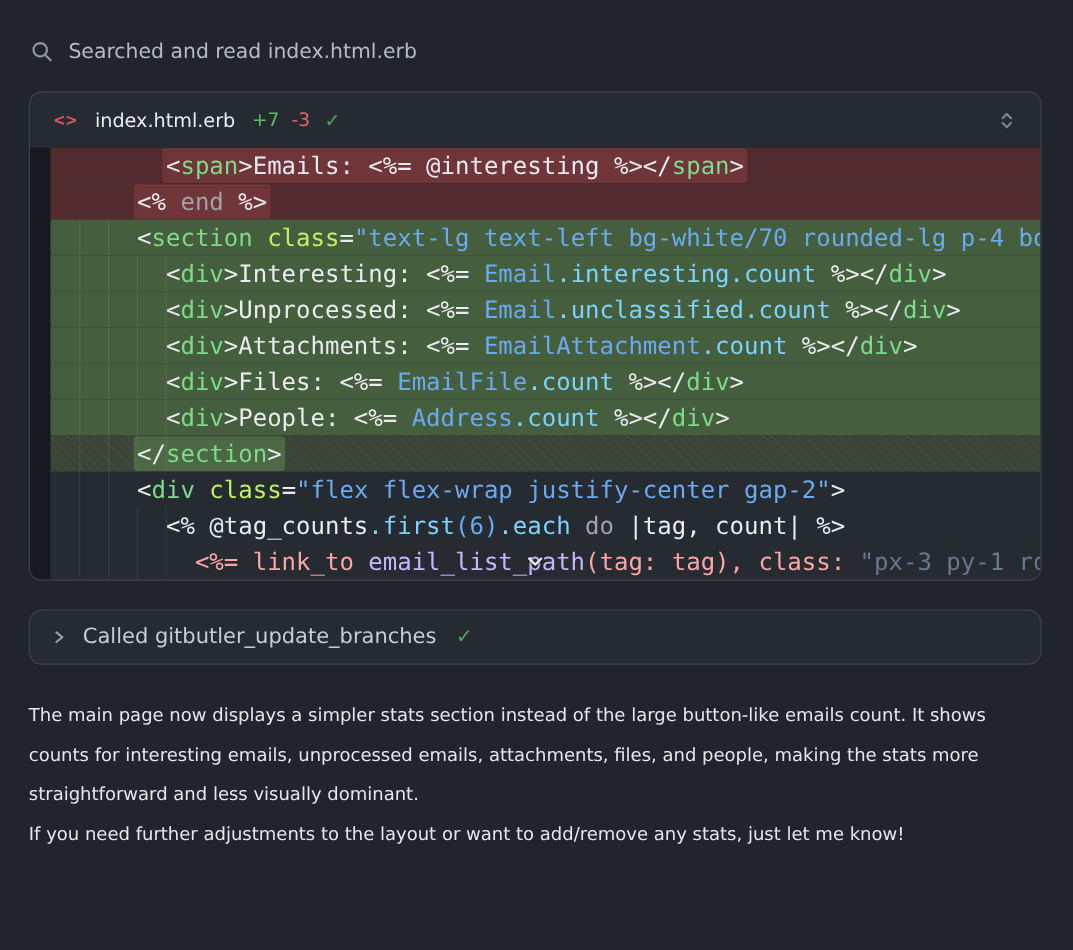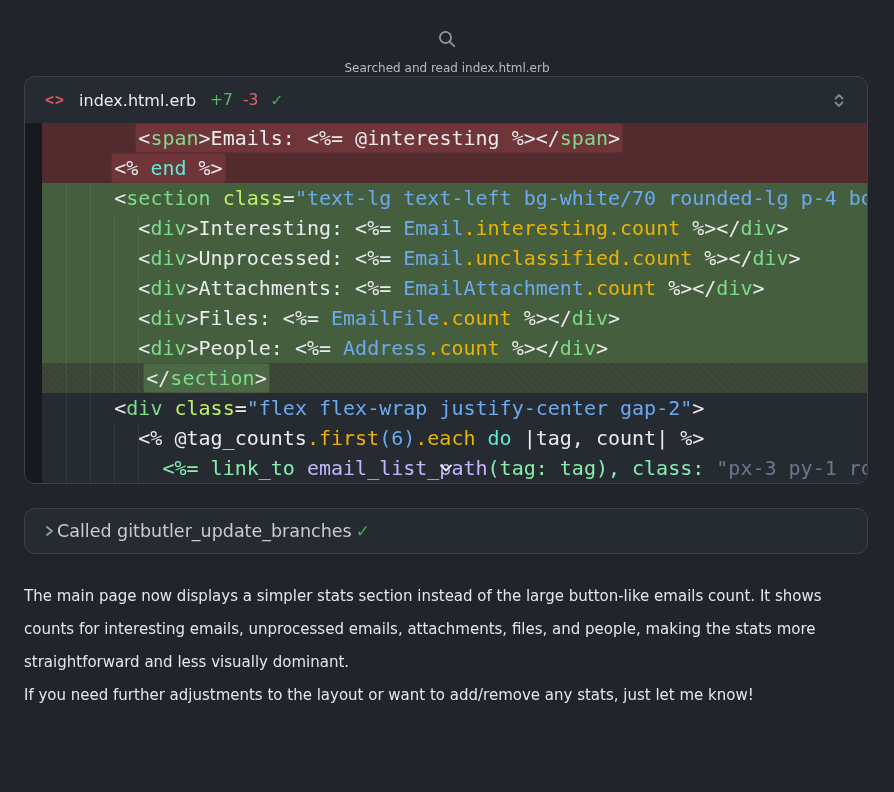--- a/index.html
+++ b/index.html
@@ -8,21 +8,21 @@
     width:894px; height:792px; overflow:hidden;
     background:#21252b;
     font-family:"DejaVu Sans", sans-serif;
     color:#e4e7ea;
   }
 
   
   .tool-summary {
     display:flex; align-items:center; gap:12px;
     margin:30px 26px 0 26px; height:26px;
-    color:#b6bbc2; font-size:12px;flex-direction:column;
+    color:#b6bbc2; font-size:17px;
   }
   .tool-summary svg { flex:0 0 auto; }
 
   
   .diff-card {
     margin:20px 26px 0 24px; width:844px; height:408px;
     background:#262b32; border:1px solid #3c434c; border-radius:11px;
     overflow:hidden; position:relative;
   }
   .diff-header {
@@ -47,53 +47,52 @@
   }
   .gutter { position:absolute; left:0; top:0; bottom:0; width:17px; background:#161a1f; z-index:2; }
   .code-lines { position:absolute; left:17px; right:0; top:0; }
   .row { height:30px; line-height:30px; white-space:pre; }
   .row.del { background:#522b2e; }
   .row.del .box { background:#6f3538; box-shadow:0 0 0 2.5px #6f3538; border-radius:1px; }
   .row.add { background:#455f3e; }
   .row.dim {
     background:#3b4537;
     background-image:repeating-linear-gradient(45deg, rgba(255,255,255,0.025) 0 1.5px, transparent 1.5px 5px);
-    padding-left:32px;
   }
   .row.dim .box { background:#4d6845; box-shadow:0 0 0 2.5px #4d6845; border-radius:1px; }
   .row.ctx { background:transparent; }
 
   .s-pun, .s-plain { color:#e9ebee; }
   .s-tag   { color:#7ddb8a; }
   .s-attr  { color:#bef264; }
-  .s-meth  { color:#eab308;text-align:center; }
+  .s-meth  { color:#7dd3fc;text-align:center; }
   .s-str, .s-const, .s-num { color:#6caaf0; }
-  .s-kw    { color:#5eead4;text-align:center; }
-  .s-fade  { color:#86efac; }
+  .s-kw    { color:#a3a3a3;text-align:center; }
+  .s-fade  { color:#fca5a5; }
   .s-fadem { color:#c4b5fd; }
   .s-fades { color:#68788e; }
 
   .guide { position:absolute; width:1px; background:rgba(255,255,255,0.07); z-index:1; pointer-events:none; }
   .g1 { left:41px;  top:60px; height:302px; }
   .g2 { left:65px;  top:60px; height:302px; }
   .g3 { left:89px;  top:90px; height:180px; }
   .g4 { left:113px; top:90px; height:180px; }
   .g5 { left:89px;  top:300px; height:60px; }
   .g6 { left:113px; top:300px; height:60px; }
 
   .more-chevron {
     position:absolute; left:50%; bottom:4px; transform:translateX(-50%);
     z-index:3; cursor:pointer; filter:drop-shadow(0 1px 1px rgba(0,0,0,0.6));
   }
 
   
   .tool-card {
     margin:24px 26px 0 24px; width:844px; height:46px;
     background:#262b32; border:1px solid #3c434c; border-radius:11px;
-    display:flex; align-items:center; gap:1px; padding:0 17px;
+    display:flex; align-items:center; gap:13px; padding:0 17px;
     cursor:pointer;
   }
   .tool-card-label { color:#c9cdd2; font-size:17.5px; }
   .tool-check { color:#4aa853; font-size:17px; margin-left:3px; }
 
   
   .prose { margin:26px 28px 0 24px; font-size:15px; line-height:33px; color:#e4e7ea; }
   .prose p { margin:0; }
   .prose p + p { }
 </style>

